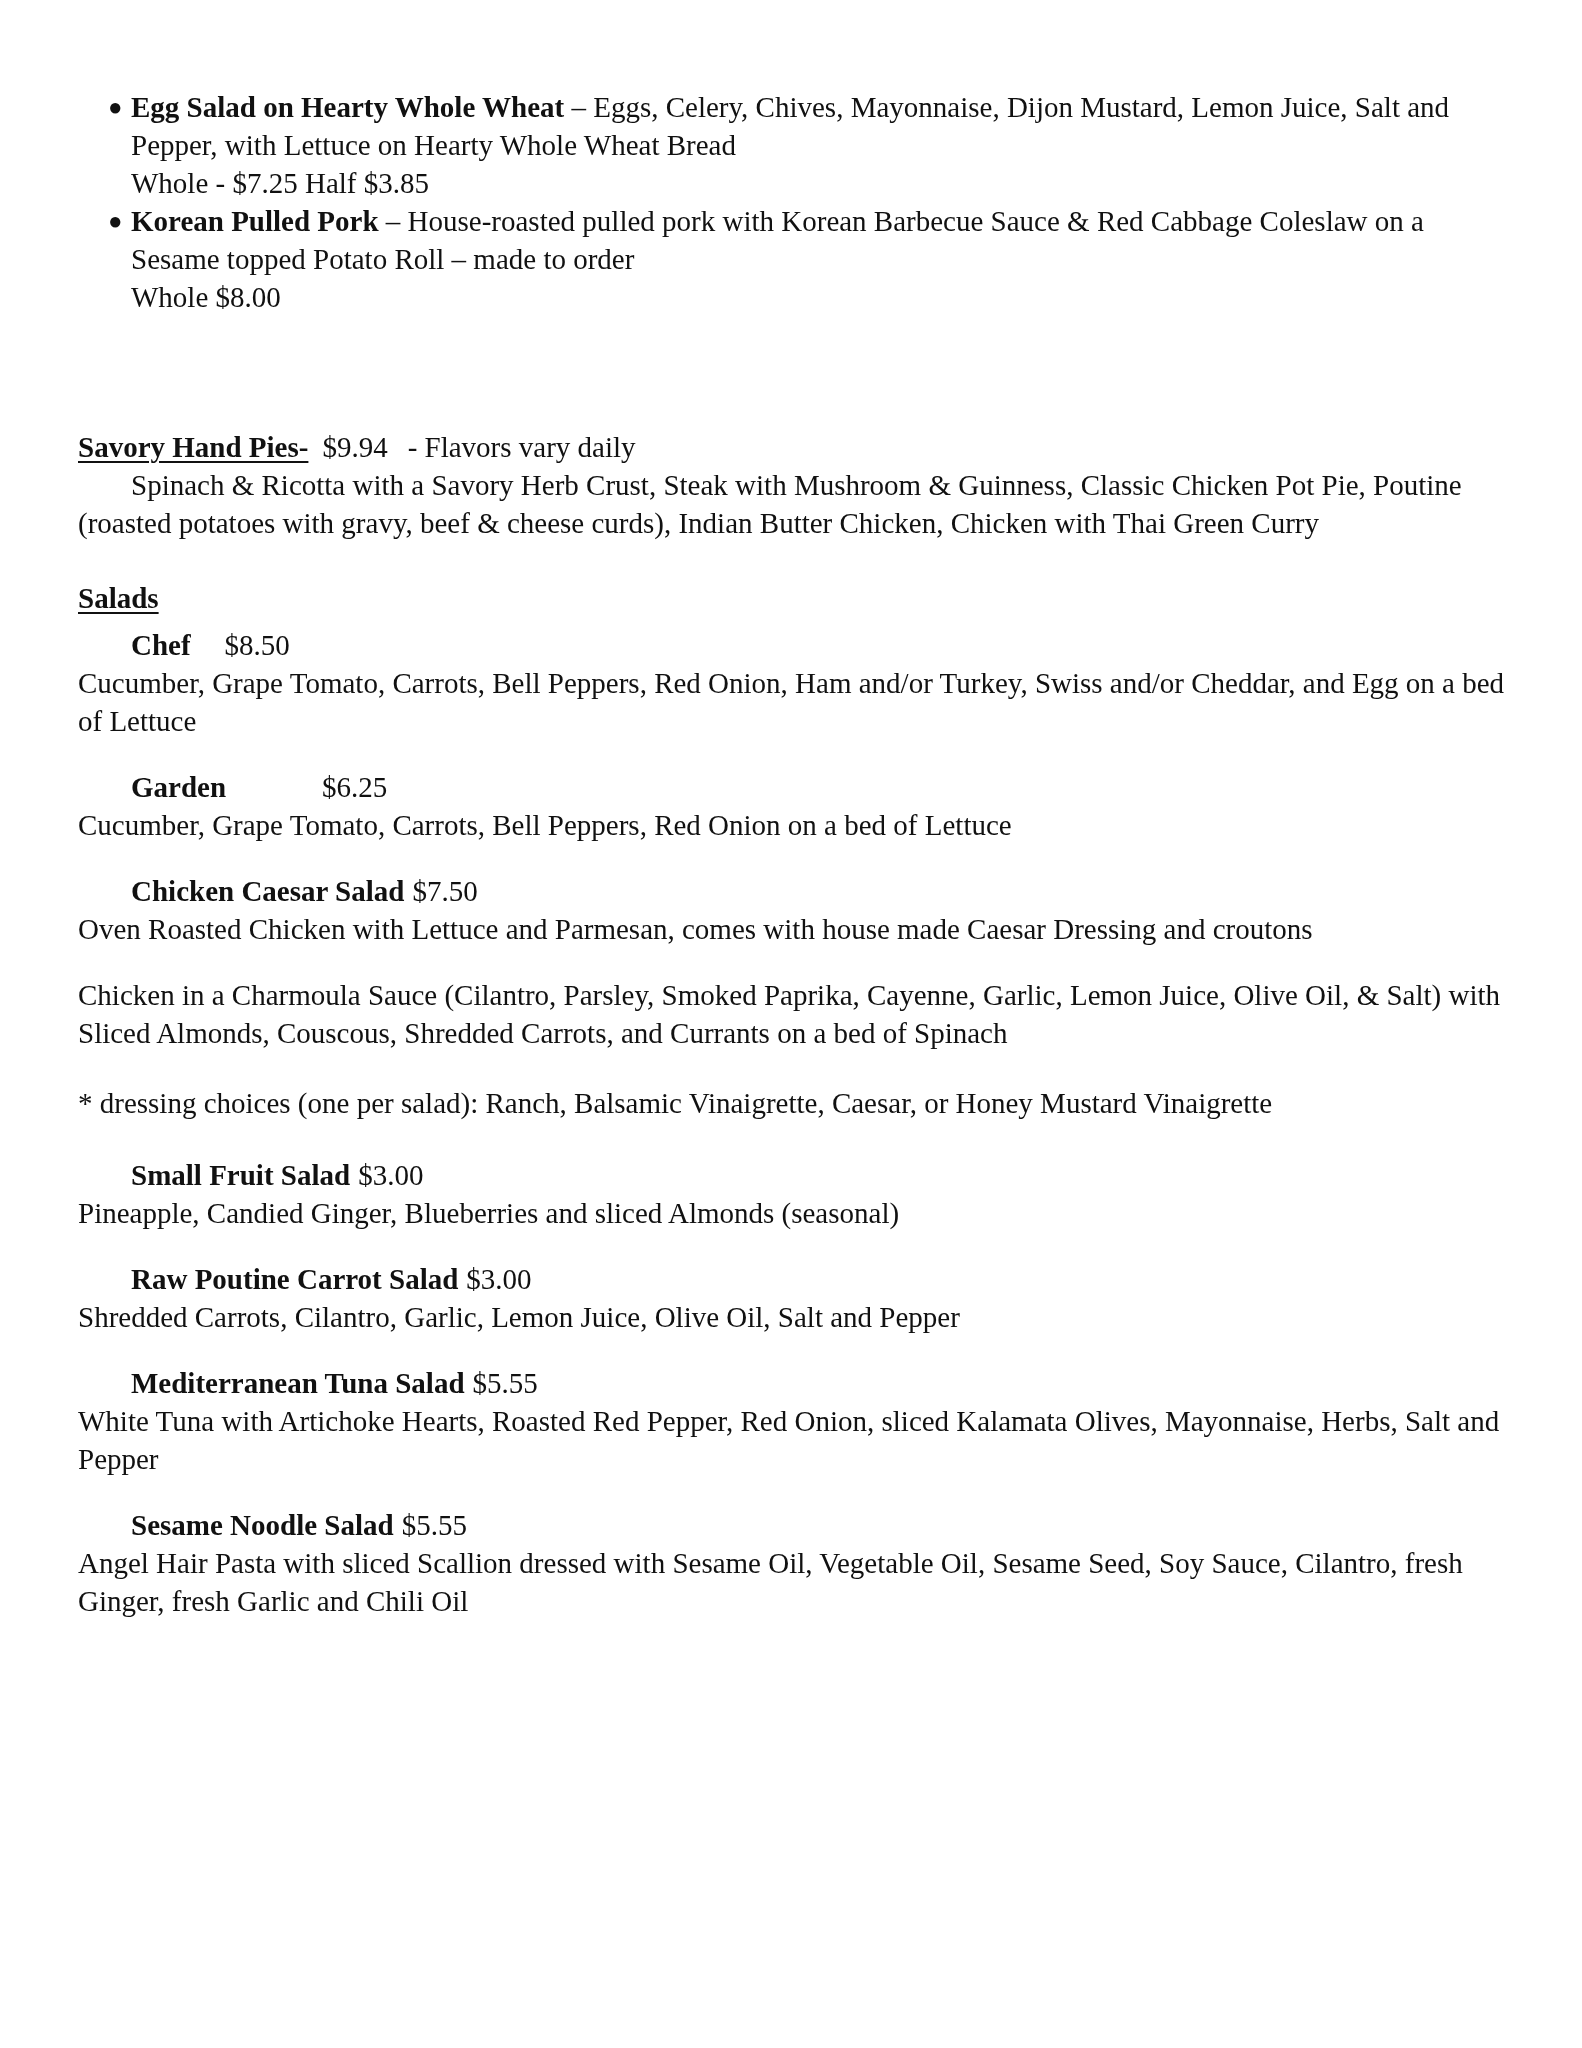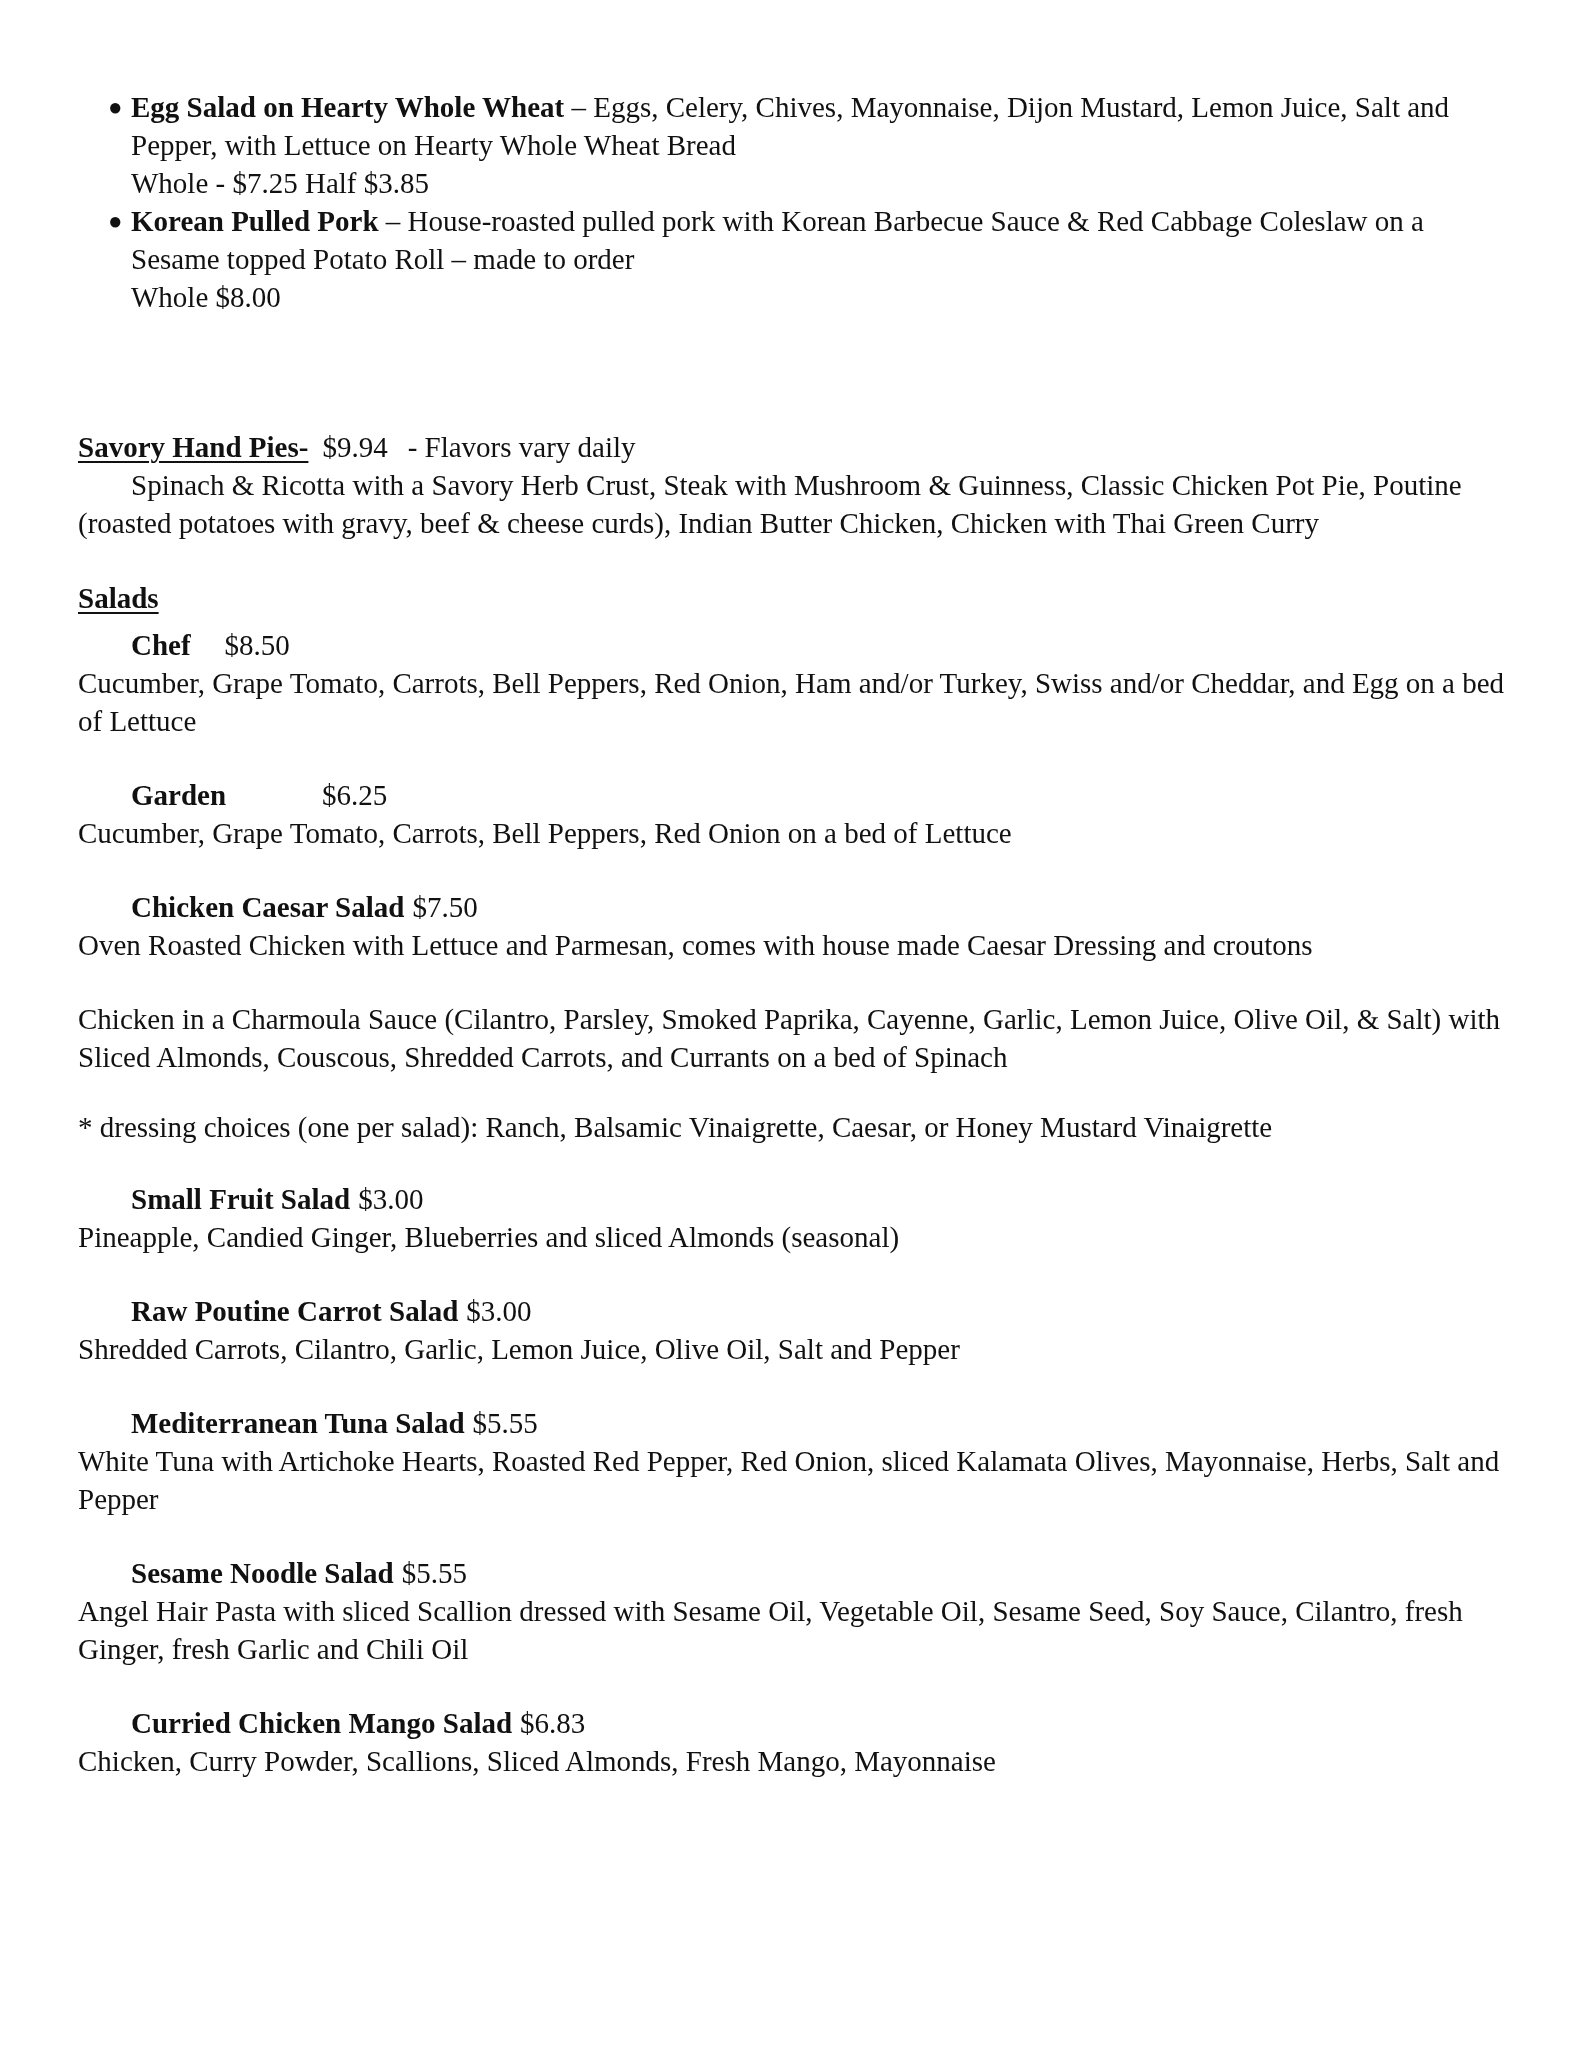--- a/index.html
+++ b/index.html
@@ -36,21 +36,21 @@
   .hand-pies .price { margin-left: 14px; }
   .hand-pies .note { margin-left: 20px; }
   .hand-pies-desc { text-indent: 53px; }
 
   
   .salads-heading {
     margin-top: 34px;
     font-size: 29px;
     line-height: 44px;
   }
-  .salad-item { margin-top: 36px; }
+  .salad-item { margin-top: 28px; }
   .salad-item.first { margin-top: 6px; }
   .name-line { padding-left: 53px; }
   .price { font-weight: normal; }
   .gap-md { margin-left: 34px; }
   .gap-lg { margin-left: 96px; }
   .gap-sm { margin-left: 12px; }
   .gap-xs { margin-left: 8px; }
   .dressing-note { margin-top: 32px; }
   .after-note { margin-top: 34px; }
 </style>
@@ -141,21 +141,15 @@
       <div>White Tuna with Artichoke Hearts, Roasted Red Pepper, Red Onion, sliced Kalamata Olives, Mayonnaise, Herbs, Salt and Pepper</div>
     </div>
 
     <div class="salad-item">
       <div class="name-line">
         <b>Sesame Noodle Salad</b><span class="price gap-xs">$5.55</span>
       </div>
       <div>Angel Hair Pasta with sliced Scallion dressed with Sesame Oil, Vegetable Oil, Sesame Seed, Soy Sauce, Cilantro, fresh Ginger, fresh Garlic and Chili Oil</div>
     </div>
 
-    <div class="salad-item">
-      <div class="name-line">
-        <b>Curried Chicken Mango Salad</b><span class="price gap-xs">$6.83</span>
-      </div>
-      <div>Chicken, Curry Powder, Scallions, Sliced Almonds, Fresh Mango, Mayonnaise</div>
-    </div>
 
   </div>
 </div>
 
 </body></html>

